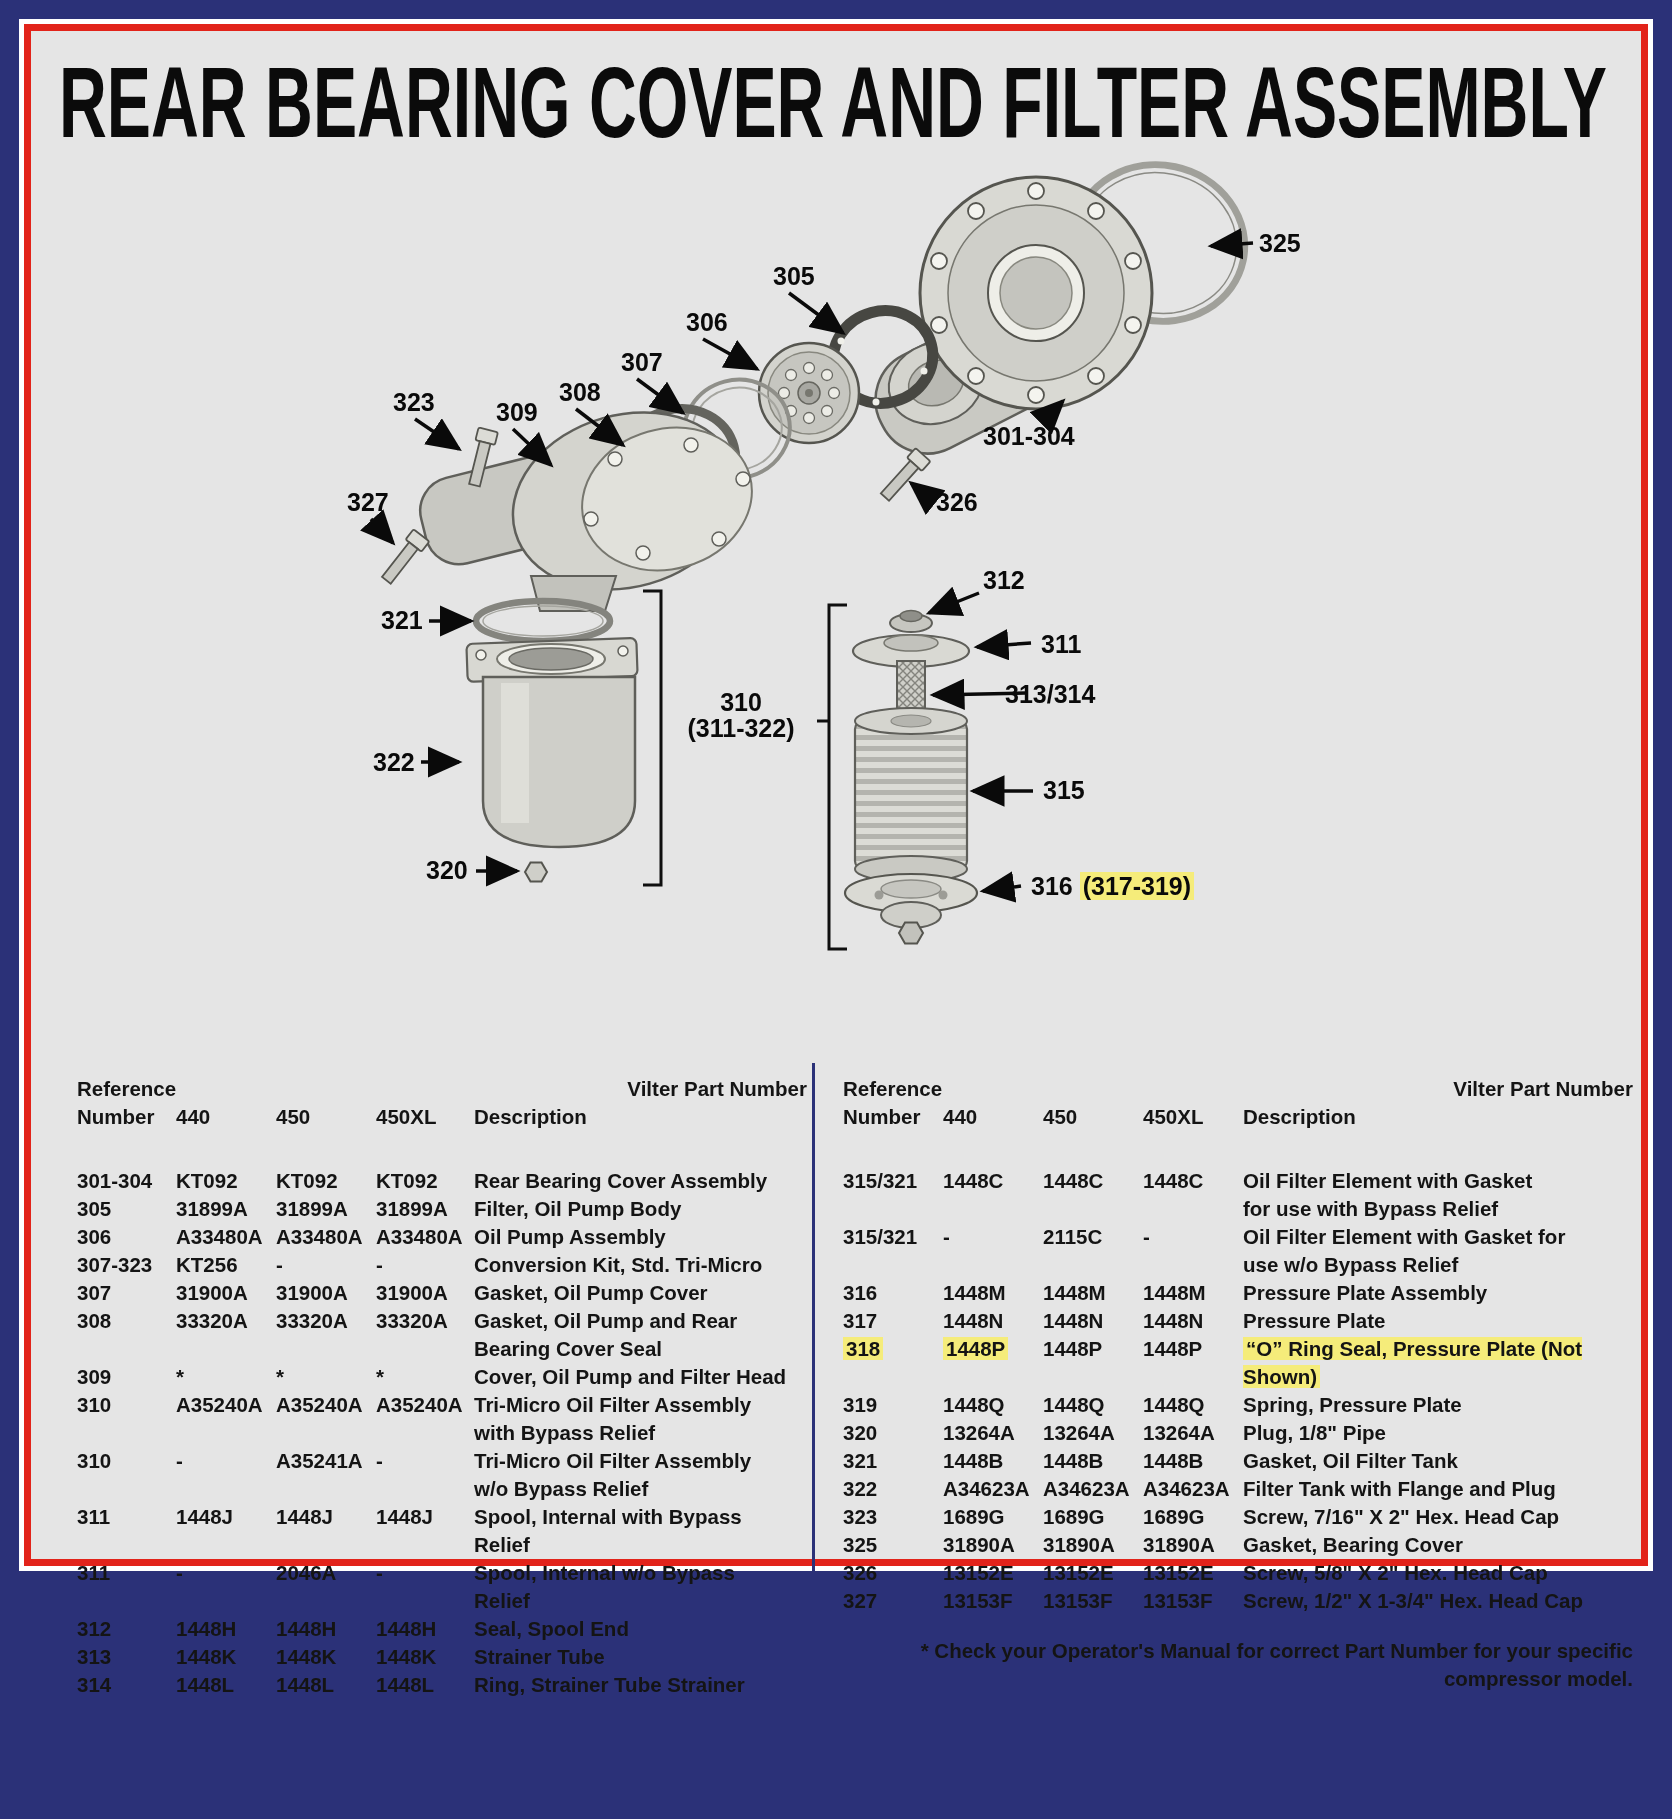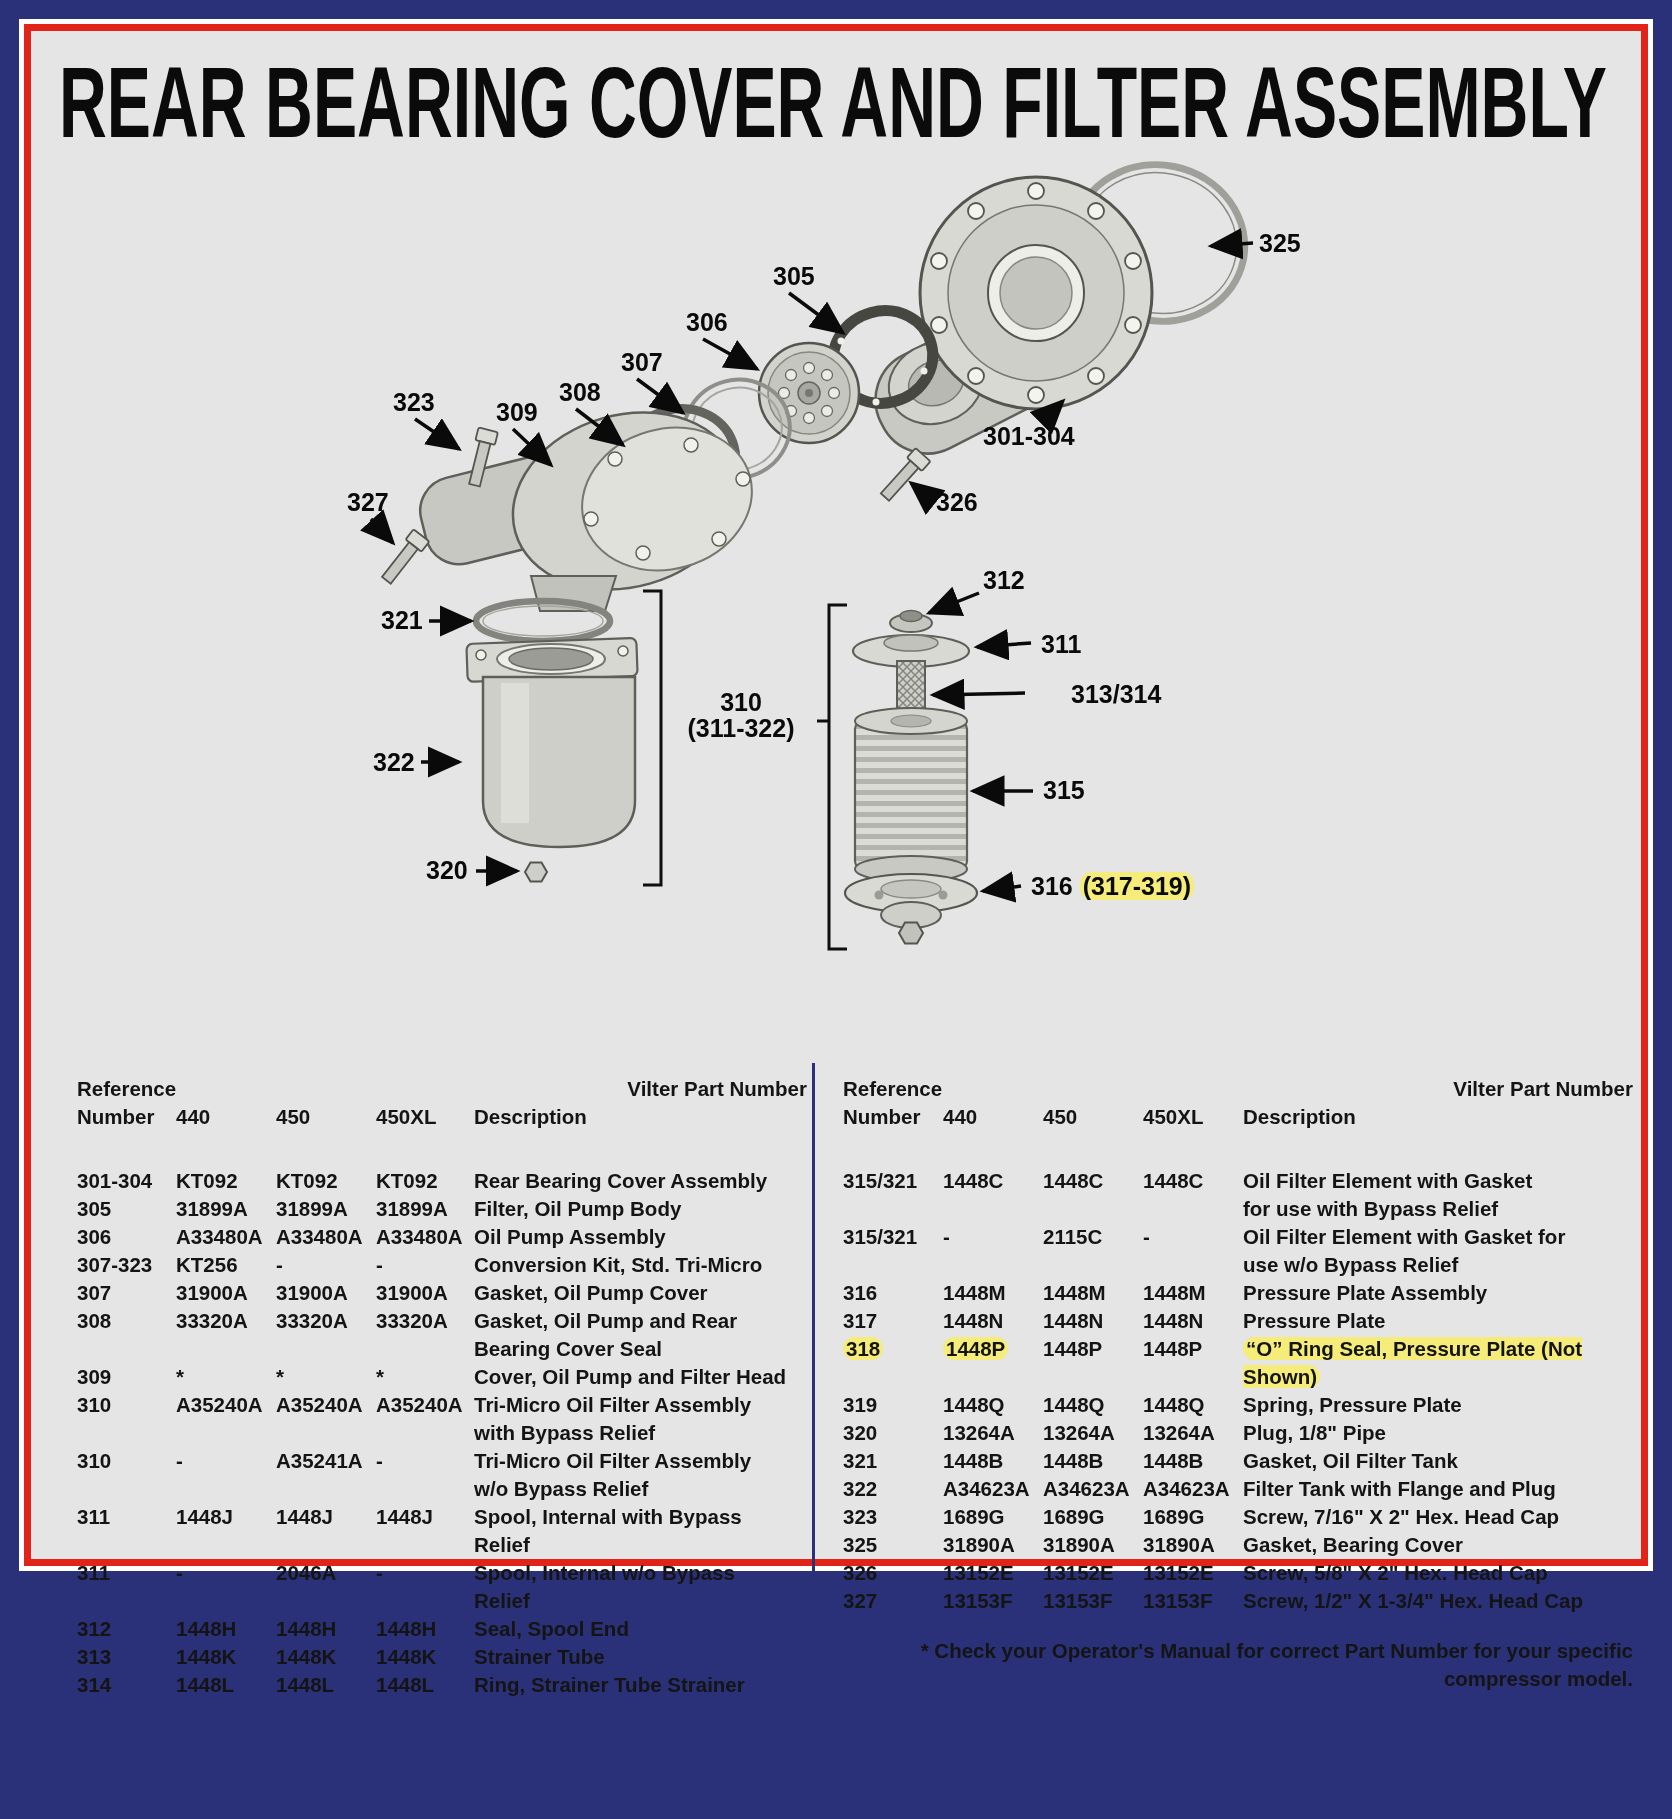--- a/index.html
+++ b/index.html
@@ -16,21 +16,21 @@
     border:7px solid #e2231a;
     box-shadow:0 0 0 5px #ffffff;
   }
   .diagram-svg { position:absolute; left:0; top:0; pointer-events:none; }
   .title-wrap { position:absolute; left:28px; top:24px; }
   .callout {
     position:absolute; font-size:25px; font-weight:bold; color:#0a0a0a;
     white-space:nowrap; line-height:26px;
   }
   .bracket-label { text-align:center; }
-  .hl { background:#f5ec7a; padding:0 3px;border-radius:12px; }
+  .hl { background:#f5ec7a; padding:0 3px; }
   .divider-v { position:absolute; background:#2b3178; }
   .ptable { position:absolute; font-size:20.5px; font-weight:bold; color:#141414; line-height:28px; }
   .hrow, .trow { display:grid; }
   .cols-left  { grid-template-columns:99px 100px 100px 98px 1fr; }
   .cols-right { grid-template-columns:100px 100px 100px 100px 1fr; }
   .vspan { grid-column:3/6;text-align:right; }
   .rows { margin-top:36px; }
   .tdesc { white-space:pre-line; }
   .footnote { margin-top:22px; white-space:pre-line;text-align:right; }
 </style>
@@ -233,21 +233,21 @@
   <div class="callout" style="left:465px;top:368px;">309</div>
   <div class="callout" style="left:362px;top:358px;">323</div>
   <div class="callout" style="left:316px;top:458px;">327</div>
   <div class="callout" style="left:905px;top:458px;">326</div>
   <div class="callout" style="left:952px;top:392px;">301-304</div>
   <div class="callout" style="left:350px;top:576px;">321</div>
   <div class="callout" style="left:342px;top:718px;">322</div>
   <div class="callout" style="left:395px;top:826px;">320</div>
   <div class="callout" style="left:952px;top:536px;">312</div>
   <div class="callout" style="left:1010px;top:600px;">311</div>
-  <div class="callout" style="left:1040px;top:650px;">313/314</div>
+  <div class="callout" style="left:974px;top:650px;">313/314</div>
   <div class="callout" style="left:1012px;top:746px;">315</div>
   <div class="callout" style="left:1000px;top:842px;">
     <span>316</span>
     <span class="hl">(317-319)</span>
   </div>
   <div class="callout bracket-label" style="left:635px;top:658px;width:150px;">
     <div>310</div>
     <div>(311-322)</div>
   </div>
 

